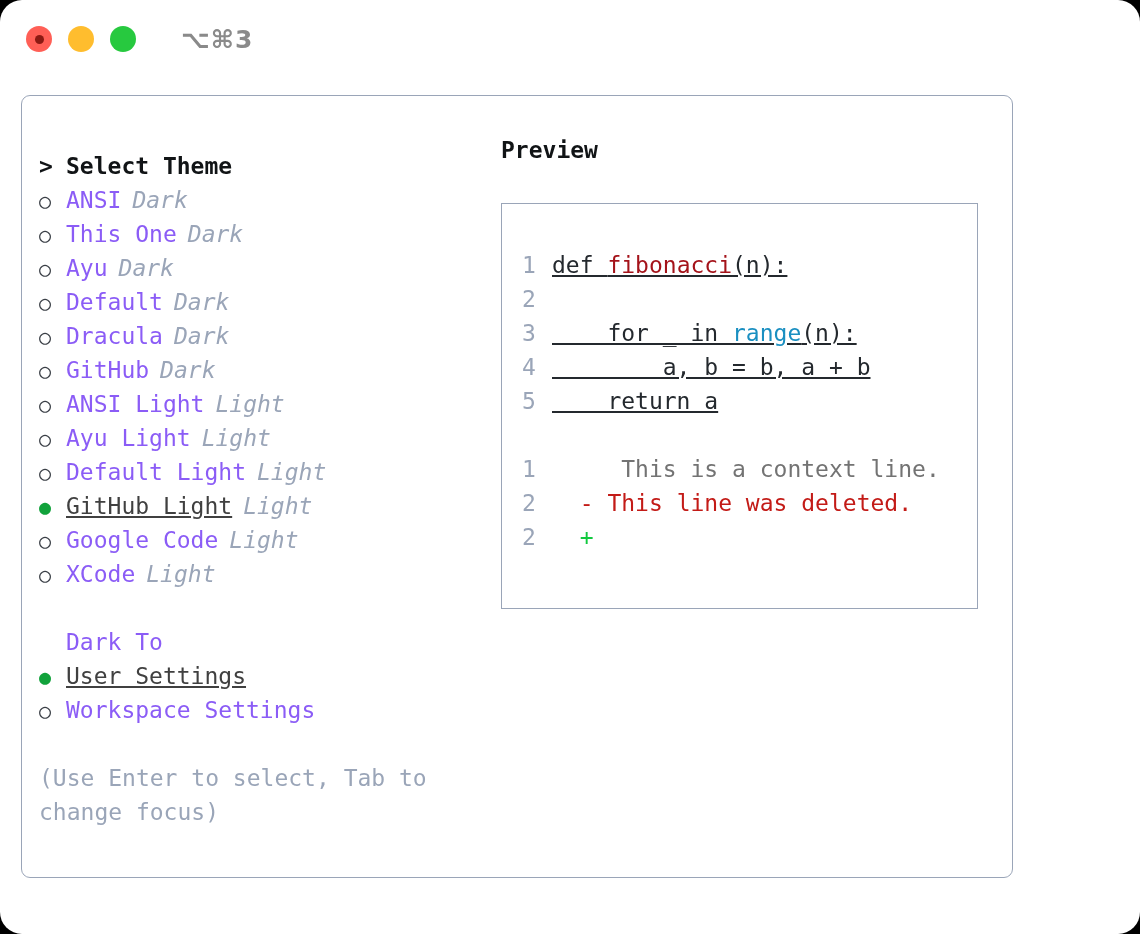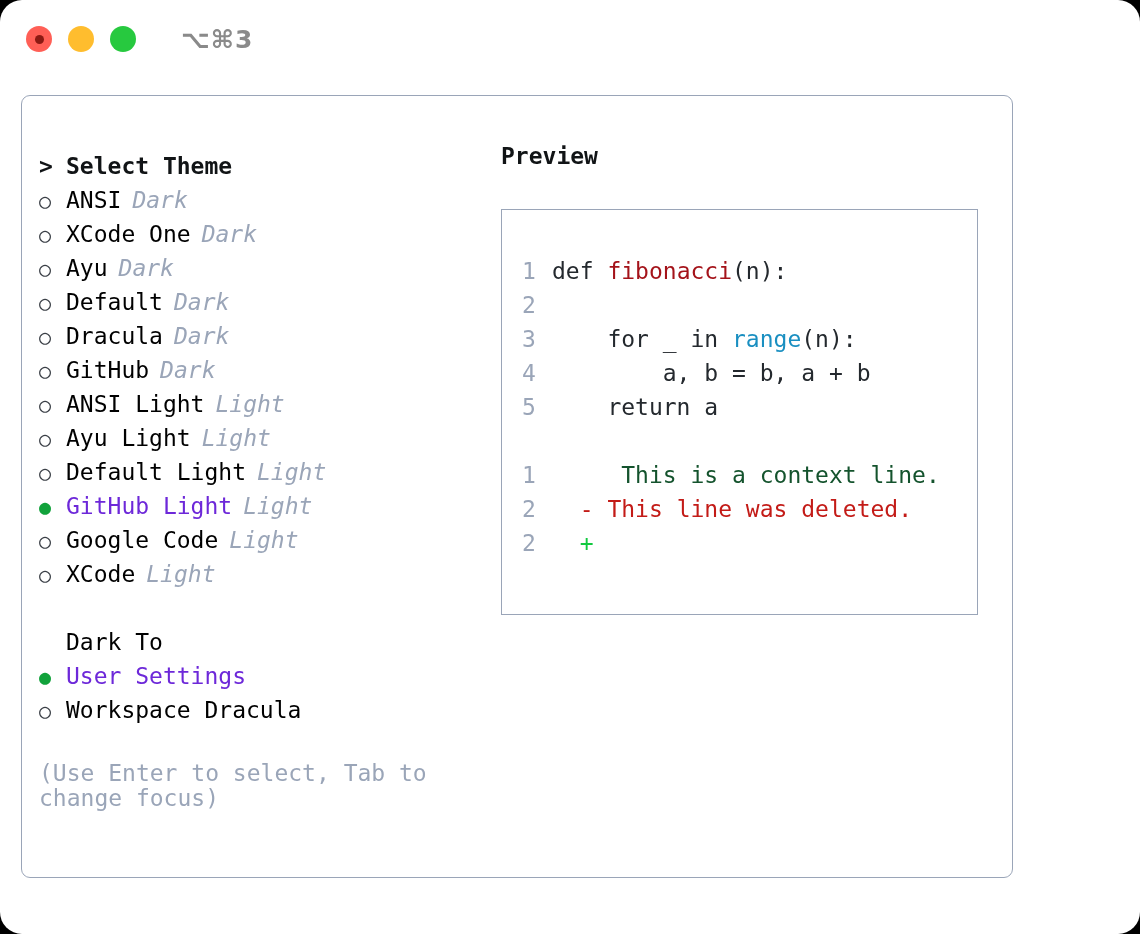--- a/index.html
+++ b/index.html
@@ -109,46 +109,46 @@
     color: #3a3f46;
     font-size: 20px;
   }
   .row .marker.caret {
     color: #111416;
     font-weight: 700;
     font-size: 23px;
   }
   .row .marker.sel { color: #11a23b; }
 
-  .row .label { color: #000000; }
+  .row .label { color: #8b5cf6; }
   .row.header .label { color: #111416; font-weight: 700; text-align: right; }
-  .row.selected .label { color: #6d28d9; }
+  .row.selected .label { color: #404040; text-decoration: underline; }
 
   .row .tag {
     color: #9aa5b8;
     margin-left: 11px;
     font-style: italic;
   }
 
   .spacer { height: 34px; }
 
   .hint {
     margin-top: 34px;
     font-size: 23px;
-    line-height: 25px;
+    line-height: 34px;
     color: #9aa5b8;
     width: 420px;
     white-space: pre-wrap;
   }
 
   
   .right-col {
     position: absolute;
     left: 479px;
-    top: 43px;
+    top: 37px;
     width: 500px;
   }
 
   .preview-title {
     font-size: 23px;
     line-height: 34px;
     font-weight: 700;
     color: #111416;
   }
 
@@ -169,30 +169,30 @@
     white-space: pre;
   }
 
   .gutter {
     width: 30px;
     flex: 0 0 30px;
     color: #9aa5b8;
     text-align: left;
   }
 
-  .code-text { color: #24292e; }
+  .code-text { color: #24292e; text-decoration: underline; }
 
   .tok-fn   { color: #a4131a; }
   .tok-num  { color: #0e7f69; }
   .tok-call { color: #1a8fc1; }
   .tok-plain{ color: #24292e; }
 
   .gap { height: 34px; }
 
-  .diff-ctx { color: #14532d; }
+  .diff-ctx { color: #737373; }
   .diff-del { color: #c31b17; }
   .diff-add { color: #11c93f; }
 </style>
 </head>
 <body>
 
 <div class="window">
 
   <div class="titlebar">
     <div class="traffic-lights">
@@ -208,21 +208,21 @@
 
       <div class="left-col">
 
         <div class="row header">
           <span class="marker caret">&gt;</span>
           <span class="label">Select Theme</span>
         </div>
 
         <div id="theme-list">
             <div class="row"><span class="marker">○</span><span class="label">ANSI</span><span class="tag">Dark</span></div>
-            <div class="row"><span class="marker">○</span><span class="label">XCode One</span><span class="tag">Dark</span></div>
+            <div class="row"><span class="marker">○</span><span class="label">This One</span><span class="tag">Dark</span></div>
             <div class="row"><span class="marker">○</span><span class="label">Ayu</span><span class="tag">Dark</span></div>
             <div class="row"><span class="marker">○</span><span class="label">Default</span><span class="tag">Dark</span></div>
             <div class="row"><span class="marker">○</span><span class="label">Dracula</span><span class="tag">Dark</span></div>
             <div class="row"><span class="marker">○</span><span class="label">GitHub</span><span class="tag">Dark</span></div>
             <div class="row"><span class="marker">○</span><span class="label">ANSI Light</span><span class="tag">Light</span></div>
             <div class="row"><span class="marker">○</span><span class="label">Ayu Light</span><span class="tag">Light</span></div>
             <div class="row"><span class="marker">○</span><span class="label">Default Light</span><span class="tag">Light</span></div>
             <div class="row selected"><span class="marker sel">●</span><span class="label">GitHub Light</span><span class="tag">Light</span></div>
             <div class="row"><span class="marker">○</span><span class="label">Google Code</span><span class="tag">Light</span></div>
             <div class="row"><span class="marker">○</span><span class="label">XCode</span><span class="tag">Light</span></div>
@@ -230,21 +230,21 @@
 
         <div class="spacer"></div>
 
         <div class="row">
           <span class="marker"> </span>
           <span class="label">Dark To</span>
         </div>
 
         <div id="apply-to-list">
             <div class="row selected"><span class="marker sel">●</span><span class="label">User Settings</span></div>
-            <div class="row"><span class="marker">○</span><span class="label">Workspace Dracula</span></div>
+            <div class="row"><span class="marker">○</span><span class="label">Workspace Settings</span></div>
           </div>
 
         <div class="hint">(Use Enter to select, Tab to change focus)</div>
       </div>
 
       <div class="right-col">
         <div class="preview-title">Preview</div>
 
         <div class="code-box">
           <div id="code-lines">

